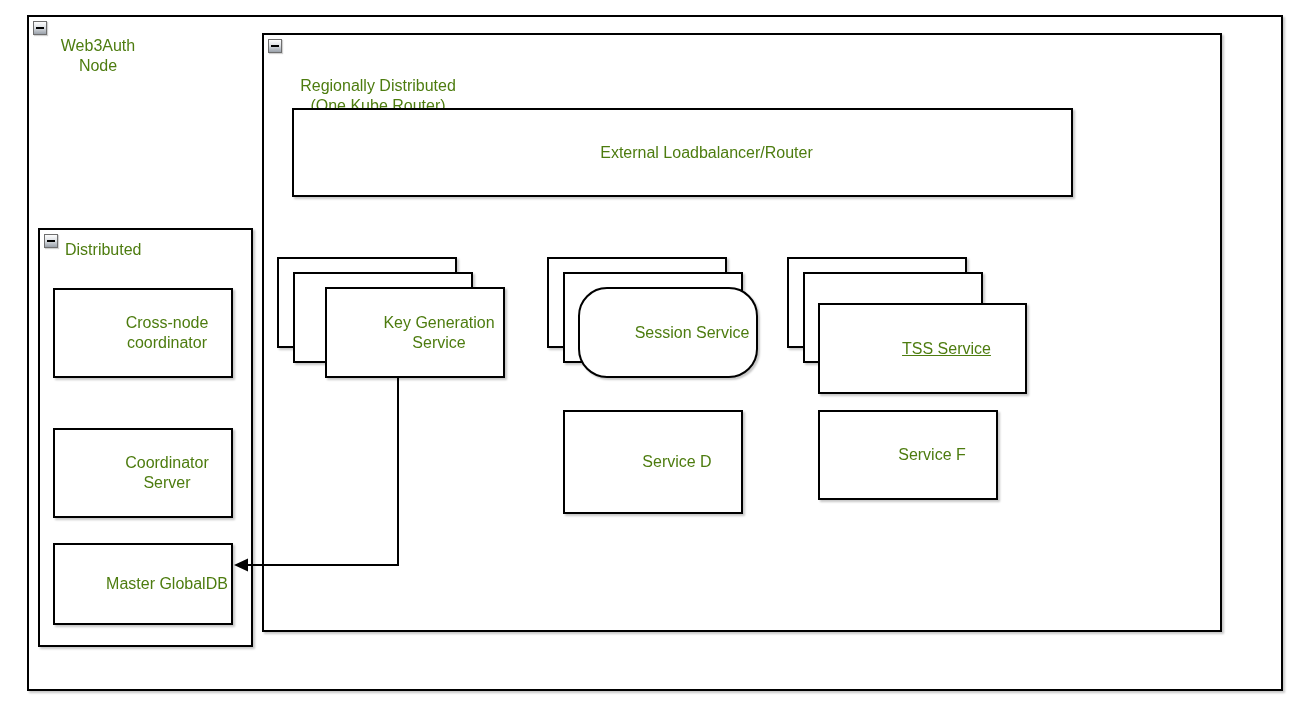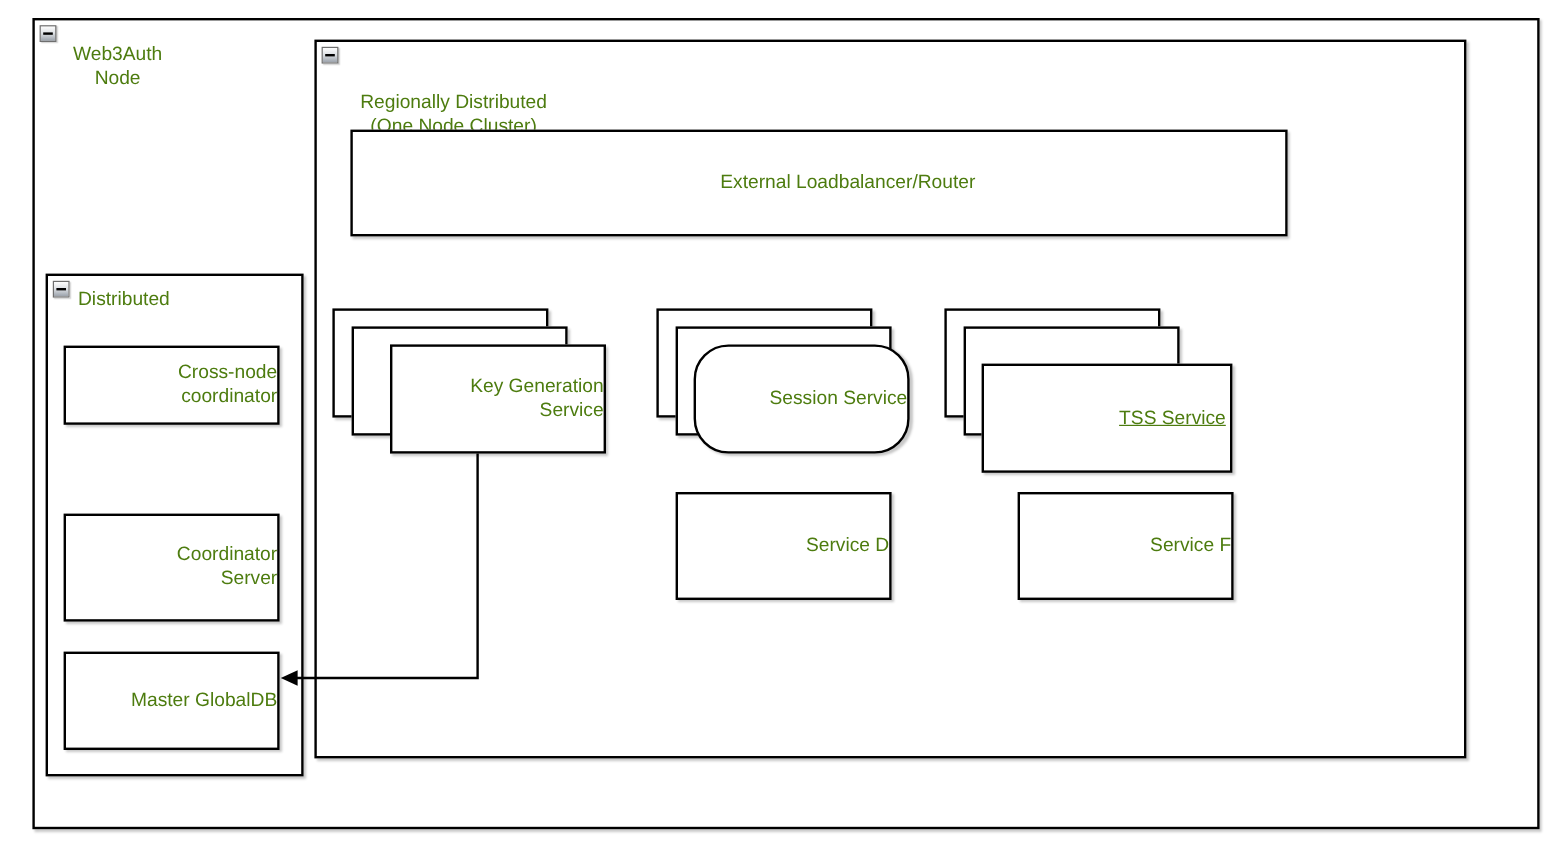--- a/index.html
+++ b/index.html
@@ -17,21 +17,21 @@
     position: absolute;
     box-sizing: border-box;
     border: 2px solid #000000;
     background: #ffffff;
     box-shadow: 2px 2px 2px rgba(0,0,0,0.22);
   }
   .node {
     display: flex;
     align-items: center;
     justify-content: center;
-    text-align: right;
+    text-align: center;
     padding-left: 48px;
   }
   .node .lbl {
     width: 150px;
     line-height: 1.25;
   }
   .node .lbl.wide {
     width: auto;
     max-width: 740px;
   }
@@ -85,21 +85,21 @@
     <div>Web3Auth</div>
     <div>Node</div>
   </div>
 
   <div class="rect" style="left:262px; top:33px; width:960px; height:599px;"></div>
   <div class="collapse" style="left:268px; top:39px;">
     <span class="bar"></span>
   </div>
   <div class="glabel" style="left:283px; top:48px; width:190px;margin-top:28px;">
     <div>Regionally Distributed</div>
-    <div>(One Node Cluster)</div>
+    <div>(One Kube Router)</div>
   </div>
 
   <div class="rect node" style="left:292px; top:108px; width:781px; height:89px;">
     <span class="lbl wide">External Loadbalancer/Router</span>
   </div>
 
   <div class="rect" style="left:277px; top:257px; width:180px; height:91px;"></div>
   <div class="rect" style="left:293px; top:272px; width:180px; height:91px;"></div>
   <div class="rect node" style="left:325px; top:287px; width:180px; height:91px;">
     <span class="lbl">Key Generation Service</span>
@@ -110,35 +110,35 @@
   <div class="rect node" style="left:578px; top:287px; width:180px; height:91px;border-radius:29px;">
     <span class="lbl">Session Service</span>
   </div>
 
   <div class="rect" style="left:787px; top:257px; width:180px; height:91px;"></div>
   <div class="rect" style="left:803px; top:272px; width:180px; height:91px;"></div>
   <div class="rect node" style="left:818px; top:303px; width:209px; height:91px;text-decoration:underline;">
     <span class="lbl">TSS Service</span>
   </div>
 
-  <div class="rect node" style="left:563px; top:410px; width:180px; height:90px;">
+  <div class="rect node" style="left:563px; top:410px; width:180px; height:104px;">
     <span class="lbl">Service D</span>
   </div>
 
-  <div class="rect node" style="left:848px; top:410px; width:180px; height:90px;">
+  <div class="rect node" style="left:818px; top:410px; width:180px; height:90px;">
     <span class="lbl">Service F</span>
   </div>
 
   <div class="rect" style="left:38px; top:228px; width:215px; height:419px;"></div>
   <div class="collapse" style="left:44px; top:234px;">
     <span class="bar"></span>
   </div>
   <div class="glabel-left" style="left:65px; top:241px;">Distributed</div>
 
-  <div class="rect node" style="left:53px; top:288px; width:180px; height:66px;">
+  <div class="rect node" style="left:53px; top:288px; width:180px; height:90px;">
     <span class="lbl">Cross-node coordinator</span>
   </div>
 
   <div class="rect node" style="left:53px; top:393px; width:180px; height:90px;margin-top:35px;">
     <span class="lbl">Coordinator Server</span>
   </div>
 
   <div class="rect node" style="left:53px; top:543px; width:180px; height:82px;">
     <span class="lbl">Master GlobalDB</span>
   </div>

